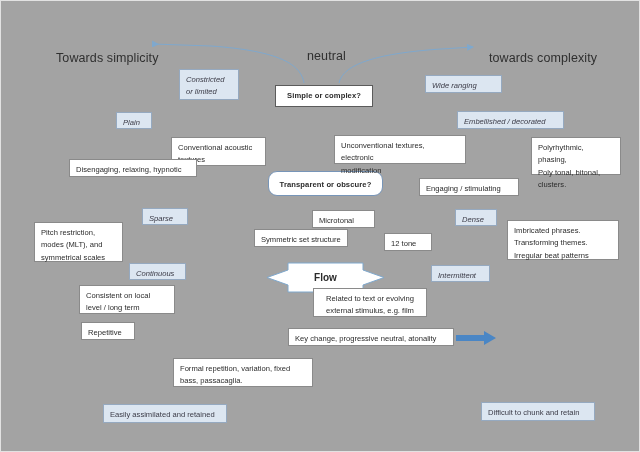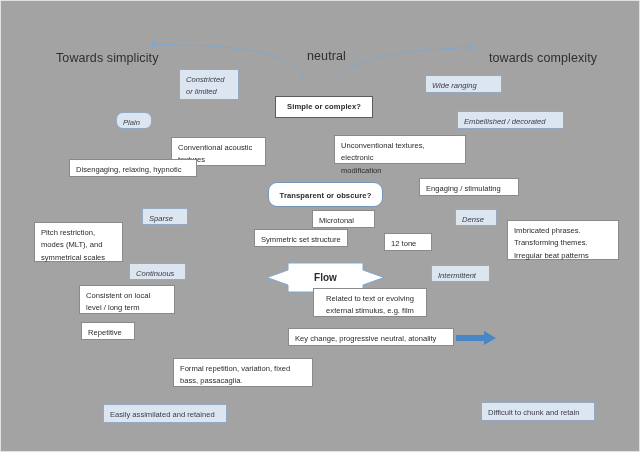--- a/index.html
+++ b/index.html
@@ -52,21 +52,20 @@
     font-weight: bold;
     border: 1px solid #5b5b5b;
     letter-spacing: .1px;
   }
   .node.round {
     border-radius: 9px;
     border: 1px solid #7795b8;
   }
   .node.center {
     text-align: center;
-    margin-top: 11px;
   }
   .flow-arrow {
     position: absolute;
     display: flex;
     align-items: center;
     justify-content: center;
     font-size: 10px;
     font-weight: bold;
     color: #2b2b2b;
   }
@@ -97,27 +96,30 @@
   <div class="axis-label" style="left:55px; top:50px;">Towards simplicity</div>
   <div class="axis-label" style="left:306px; top:48px;">neutral</div>
   <div class="axis-label" style="left:488px; top:50px;">towards complexity</div>
 
   <div class="node bold center" style="left:274px; top:84px; width:98px; height:22px;">Simple or complex?</div>
   <div class="node bold round center" style="left:267px; top:170px; width:115px; height:25px; padding-top:7px;">Transparent or obscure?</div>
 
   <div class="node blue" style="left:178px; top:68px; width:60px; height:31px;">Constricted
 or limited</div>
   <div class="node blue" style="left:424px; top:74px; width:77px; height:18px;">Wide ranging</div>
-  <div class="node blue" style="left:115px; top:111px; width:36px; height:17px;border-radius:7px;">Plain</div>
+  <div class="node blue" style="left:115px; top:111px; width:36px; height:17px;">Plain</div>
   <div class="node blue" style="left:456px; top:110px; width:107px; height:18px;">Embellished / decorated</div>
 
   <div class="node" style="left:170px; top:136px; width:95px; height:29px;">Conventional acoustic
 textures</div>
   <div class="node" style="left:333px; top:134px; width:132px; height:29px;">Unconventional textures, electronic
 modification</div>
+  <div class="node" style="left:530px; top:136px; width:90px; height:38px;">Polyrhythmic, phasing,
+Poly tonal, bitonal,
+clusters.</div>
 
   <div class="node" style="left:68px; top:158px; width:128px; height:18px;">Disengaging, relaxing, hypnotic</div>
   <div class="node" style="left:418px; top:177px; width:100px; height:18px;">Engaging / stimulating</div>
 
   <div class="node blue" style="left:141px; top:207px; width:46px; height:17px;">Sparse</div>
   <div class="node" style="left:311px; top:209px; width:63px; height:18px;">Microtonal</div>
   <div class="node blue" style="left:454px; top:208px; width:42px; height:17px;">Dense</div>
 
   <div class="node" style="left:33px; top:221px; width:89px; height:40px;">Pitch restriction,
 modes (MLT), and

